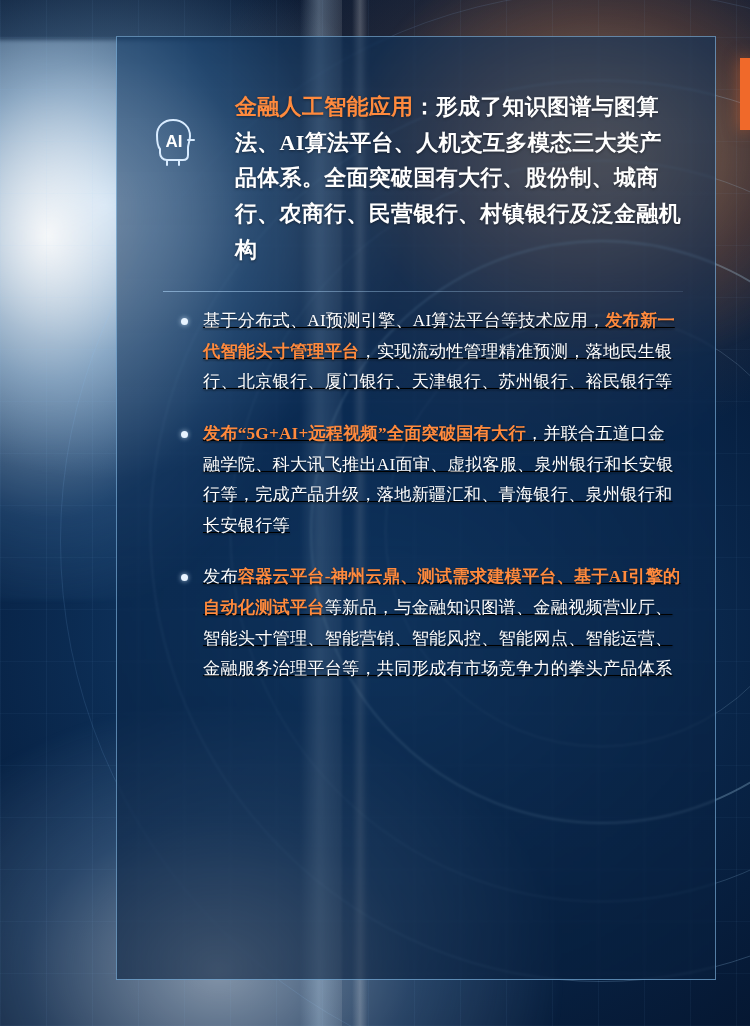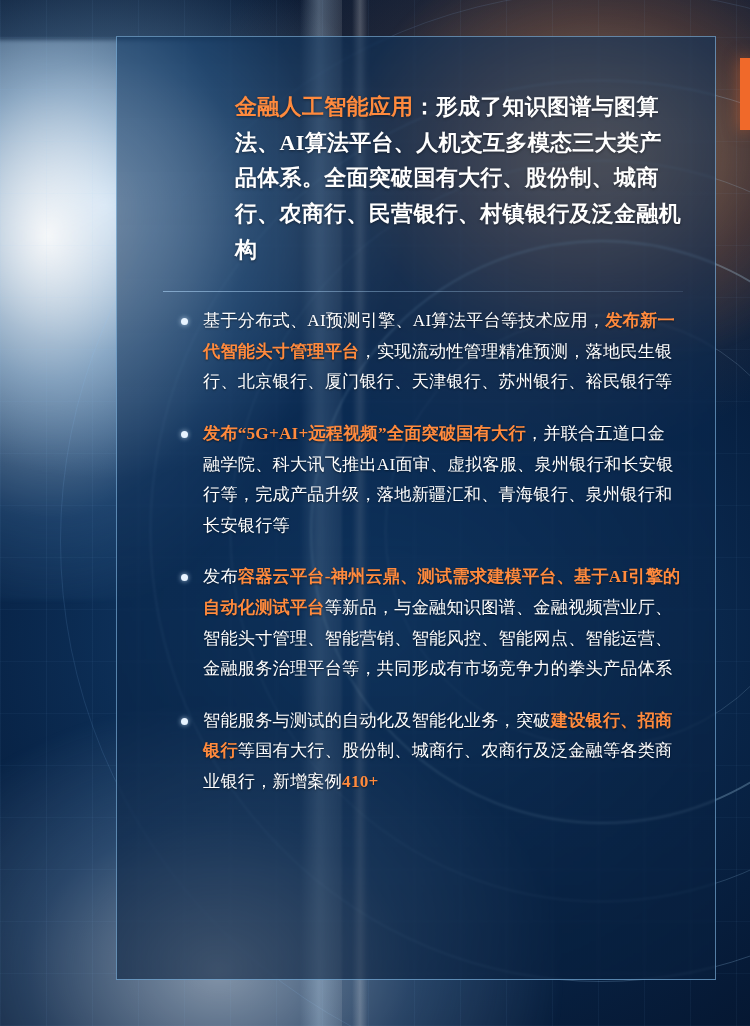--- a/index.html
+++ b/index.html
@@ -137,20 +137,21 @@
     margin: 24px 0 10px 6px;
     width: 520px;
     height: 1px;
     background: linear-gradient(90deg, rgba(180,220,255,0.55), rgba(180,220,255,0.12));
   }
 
   ul.bullets {
     margin: 14px 0 0 0;
     padding: 0 0 0 22px;
     list-style: none;
+    text-decoration: underline;
   }
   ul.bullets > li {
     position: relative;
     margin: 0 0 21px 0;
     padding-left: 24px;
     font-size: 17.2px;
     line-height: 1.78;
     color: #ffffff;
     text-shadow: 0 1px 2px rgba(0,0,0,0.5);
     letter-spacing: 0.2px;
@@ -188,29 +189,37 @@
   <div class="ring r4"></div>
 
   <div class="beam b1"></div>
   <div class="beam b2"></div>
 
   <div class="orange-tab"></div>
 
   <div class="card">
     <div class="card-inner">
 
+      <div class="ai-badge">
+        <svg width="62" height="62" viewBox="0 0 62 62" aria-hidden="true">
+          <path d="M14 24 C14 15 21 9 30 9 C40 9 47 16 47 25 C47 30 45 33 45 37 L45 44 C45 47 43 49 40 49 L24 49 C20 49 17 46 17 42 L17 38 C15 36 14 31 14 24 Z" fill="none" stroke="#d9ecff" stroke-width="2" stroke-linecap="round" stroke-linejoin="round"></path>
+          <path d="M45 29 L51 29" fill="none" stroke="#d9ecff" stroke-width="2" stroke-linecap="round"></path>
+          <path d="M24 49 L24 54" fill="none" stroke="#d9ecff" stroke-width="2" stroke-linecap="round"></path>
+          <path d="M36 49 L36 54" fill="none" stroke="#d9ecff" stroke-width="2" stroke-linecap="round"></path>
+          <text x="31" y="36" font-family="Liberation Sans, sans-serif" font-size="17" font-weight="bold" fill="#ffffff" text-anchor="middle">AI</text>
+        </svg>
+      </div>
 
       <h1 class="headline">
         <span class="hl-key">金融人工智能应用</span><span>：形成了知识图谱与图算法、AI算法平台、人机交互多模态三大类产品体系。全面突破国有大行、股份制、城商行、农商行、民营银行、村镇银行及泛金融机构</span>
       </h1>
 
       <div class="divider"></div>
 
       <ul class="bullets" id="bullet-list">
           <li><span>基于分布式、AI预测引擎、AI算法平台等技术应用，</span><span class="k">发布新一代智能头寸管理平台</span><span>，实现流动性管理精准预测，落地民生银行、北京银行、厦门银行、天津银行、苏州银行、裕民银行等</span></li>
           <li><span class="k">发布“5G+AI+远程视频”全面突破国有大行</span><span>，并联合五道口金融学院、科大讯飞推出AI面审、虚拟客服、泉州银行和长安银行等，完成产品升级，落地新疆汇和、青海银行、泉州银行和长安银行等</span></li>
           <li><span>发布</span><span class="k">容器云平台-神州云鼎、测试需求建模平台、基于AI引擎的自动化测试平台</span><span>等新品，与金融知识图谱、金融视频营业厅、智能头寸管理、智能营销、智能风控、智能网点、智能运营、金融服务治理平台等，共同形成有市场竞争力的拳头产品体系</span></li>
-          <li><span>智能服务与测试的自动化及智能化业务，突破</span><span class="k">建设银行、招商银行</span><span>等国有大行、股份制、城商行、农商行及泛金融等各类商业银行，新增案例</span><span class="k">410+</span></li>
         </ul>
 
     </div>
   </div>
 </div>
 
 </body></html>

